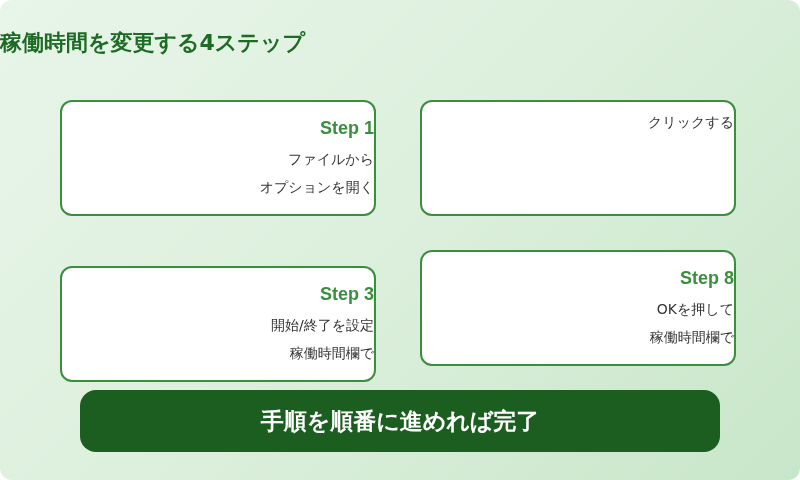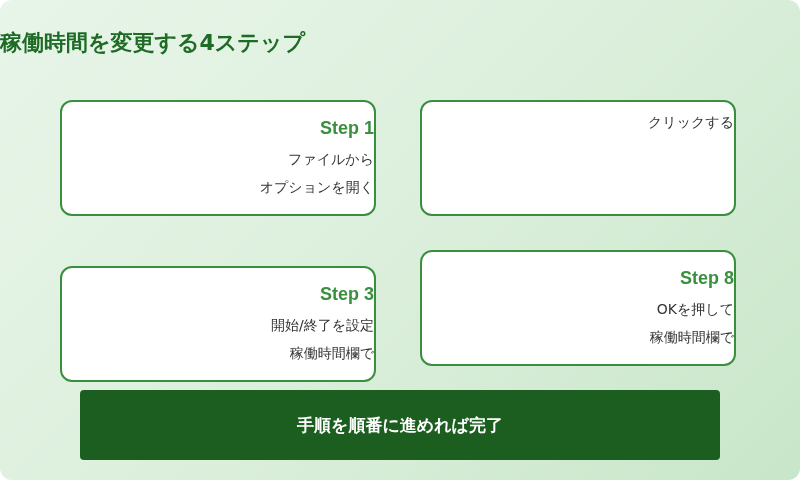--- a/index.html
+++ b/index.html
@@ -23,24 +23,24 @@
     font-family: "Liberation Sans", "DejaVu Sans", sans-serif;
   }
   .card .desc {
     margin-top: 6px; font-size: 14px; line-height: 28px; color: #333333;
   }
   .c1 { left: 60px; top: 100px; }
   .c2 { left: 420px; top: 100px; }
   .c3 { left: 60px; top: 266px; }
   .c4 { left: 420px; top: 250px; }
   .banner {
-    position: absolute; left: 80px; top: 390px; width: 640px; height: 70px;
-    background: #1c5e20; border-radius: 4px;
+    position: absolute; left: 80px; top: 390px; width: 640px; height: 62px;
+    background: #1c5e20; border-radius: 16px;
     display: flex; align-items: center; justify-content: center;
-    color: #ffffff; font-size: 17px; font-weight: bold;
+    color: #ffffff; font-size: 23px; font-weight: bold;
   }
 </style>
 </head>
 <body>
 
 <div class="frame">
   <div class="title">稼働時間を変更する4ステップ</div>
 
   <div class="card c1">
     <div class="step">Step 1</div>

